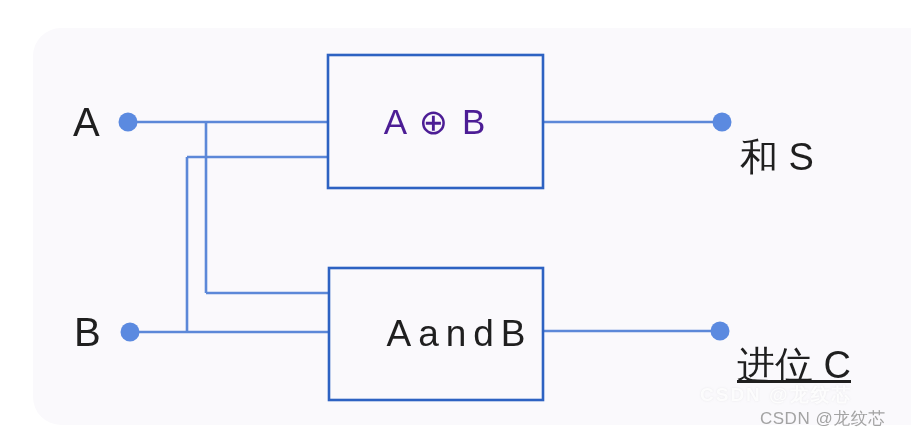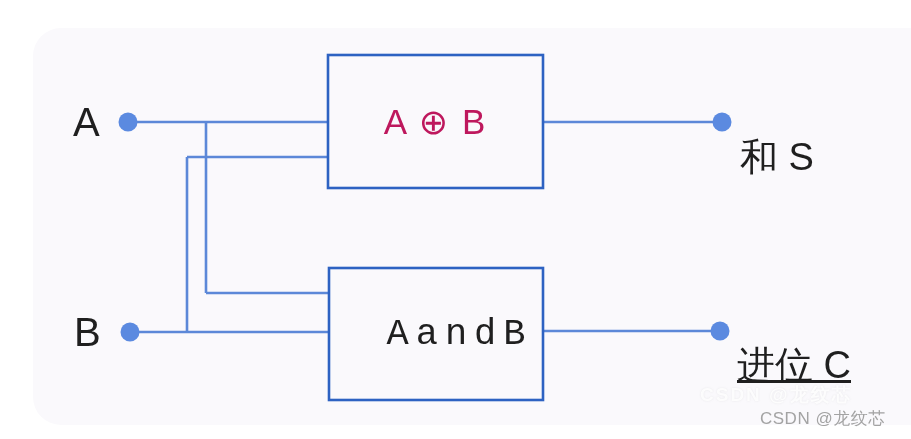--- a/index.html
+++ b/index.html
@@ -27,22 +27,22 @@
   }
   .io-label { font-size: 40px; font-weight: 500; }
   .cjk-label { font-size: 38px; font-weight: 500; margin-top: 35px; }
   .gate-label-wrap {
     position: absolute;
     display: flex;
     align-items: center;
     justify-content: center;
   }
   .xor-wrap  { left: 328px; top: 55px;  width: 215px; height: 133px; }
-  .and-wrap  { left: 329px; top: 268px; width: 254px; height: 132px; font-family: Liberation Mono, monospace; }
-  .xor-label { font-size: 35px; color: #be185d; letter-spacing: 2px; }
+  .and-wrap  { left: 329px; top: 268px; width: 254px; height: 132px; }
+  .xor-label { font-size: 35px; color: #4c1d95; letter-spacing: 2px; }
   .and-label { font-size: 37px; color: #1f1f1f; letter-spacing: 7px; padding-left: 7px; }
   .watermark {
     position: absolute;
     left: 760px; top: 407px;
     font-size: 17px;
     color: #a3a3a3;
     letter-spacing: 0.5px;
   }
   .watermark-ghost {
     position: absolute;

